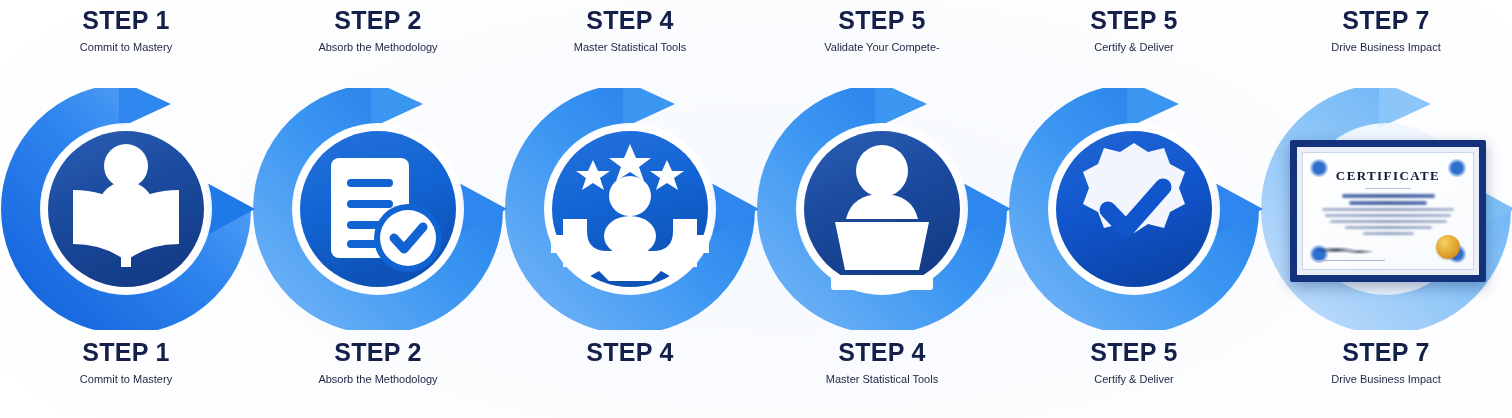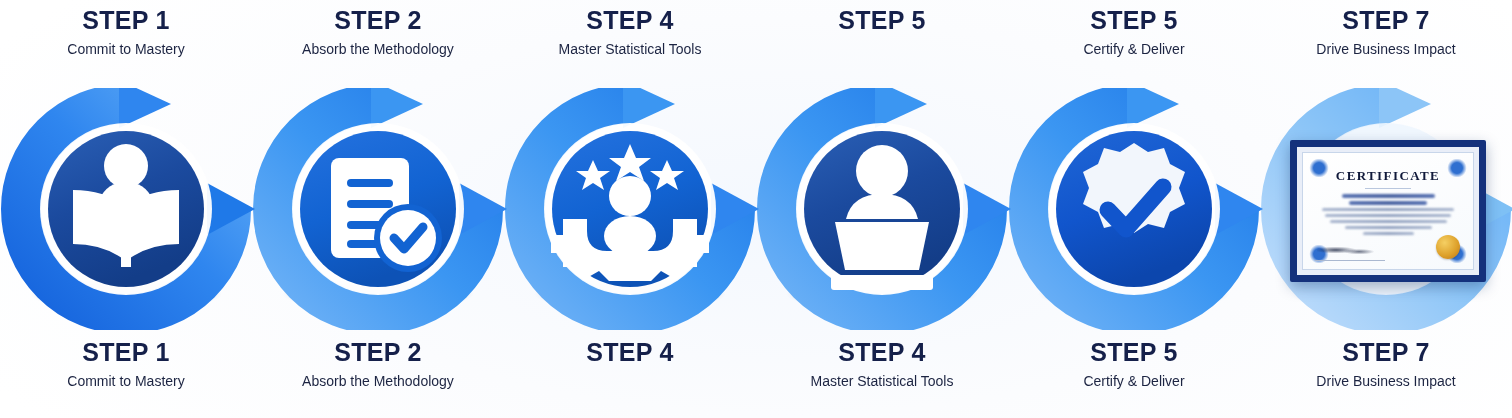--- a/index.html
+++ b/index.html
@@ -42,21 +42,21 @@
   .step-title {
     font-size: 25px;
     font-weight: 700;
     letter-spacing: 0.3px;
     color: #15204a;
     line-height: 1.12;
     white-space: nowrap;
   }
   .step-sub {
     margin-top: 7px;
-    font-size: 14px;
+    font-size: 11px;
     font-weight: 400;
     color: #1c2442;
     line-height: 1.15;
     white-space: nowrap;
   }
 
   
   .steps-band {
     position: absolute;
     left: 0;
@@ -180,20 +180,21 @@
     <div class="label-cell">
       <div class="step-title">STEP 2</div>
       <div class="step-sub">Absorb the Methodology</div>
     </div>
     <div class="label-cell">
       <div class="step-title">STEP 4</div>
       <div class="step-sub">Master Statistical Tools</div>
     </div>
     <div class="label-cell">
       <div class="step-title">STEP 5</div>
+      <div class="step-sub">Validate Your Compete-</div>
     </div>
     <div class="label-cell">
       <div class="step-title">STEP 5</div>
       <div class="step-sub">Certify &amp; Deliver</div>
     </div>
     <div class="label-cell">
       <div class="step-title">STEP 7</div>
       <div class="step-sub">Drive Business Impact</div>
     </div>
   </div>

